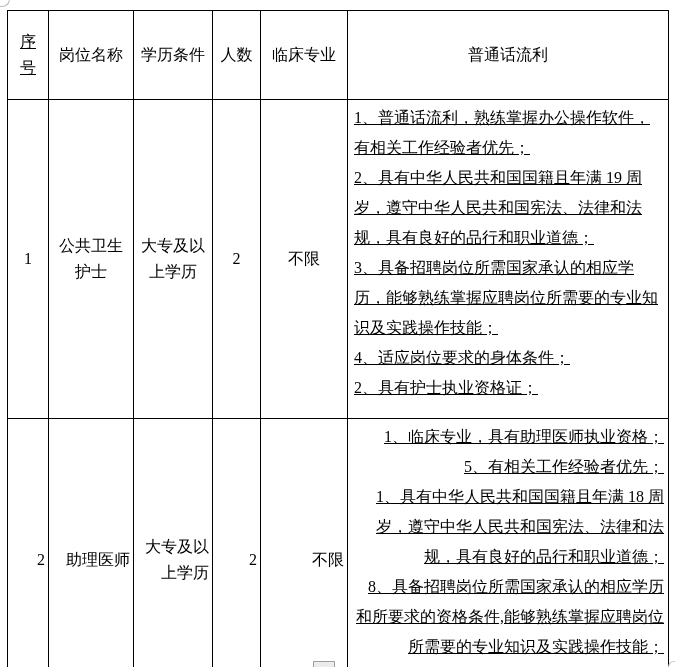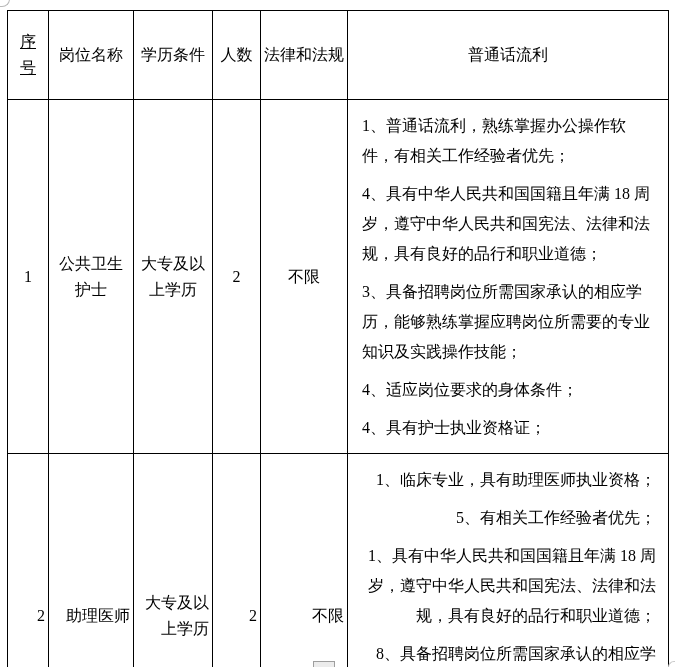--- a/index.html
+++ b/index.html
@@ -49,22 +49,23 @@
     line-height: 26px;
     padding: 0 3px;
   }
   td.c-req {
     text-align: left;
     vertical-align: top;
     padding: 3px 4px 2px 6px;
     line-height: 30px;
   }
   td.c-req p {
-    margin: 8px;
+    margin: 0;
     padding: 0;
+    text-decoration: underline;
   }
   tr.row-1 > td { height: 313px; }
   tr.row-2 > td { height: 276px; text-align: right; }
 
   
   .corner-artifact-tl {
     position: absolute;
     left: -5px;
     top: -3px;
     width: 14px;
@@ -108,37 +109,37 @@
     <col style="width:48px">
     <col style="width:87px">
     <col style="width:321px">
   </colgroup>
   <thead>
     <tr>
       <th class="th-seq">序号</th>
       <th>岗位名称</th>
       <th>学历条件</th>
       <th>人数</th>
-      <th>法律和法规</th>
+      <th>临床专业</th>
       <th>普通话流利</th>
     </tr>
   </thead>
   <tbody>
     <tr class="row-1">
       <td class="c-center">1</td>
       <td class="c-center">公共卫生护士</td>
       <td class="c-center">大专及以上学历</td>
       <td class="c-center">2</td>
       <td class="c-center">不限</td>
       <td class="c-req">
         <p>1、普通话流利，熟练掌握办公操作软件，有相关工作经验者优先；</p>
-        <p>4、具有中华人民共和国国籍且年满 18 周岁，遵守中华人民共和国宪法、法律和法规，具有良好的品行和职业道德；</p>
+        <p>2、具有中华人民共和国国籍且年满 19 周岁，遵守中华人民共和国宪法、法律和法规，具有良好的品行和职业道德；</p>
         <p>3、具备招聘岗位所需国家承认的相应学历，能够熟练掌握应聘岗位所需要的专业知识及实践操作技能；</p>
         <p>4、适应岗位要求的身体条件；</p>
-        <p>4、具有护士执业资格证；</p>
+        <p>2、具有护士执业资格证；</p>
       </td>
     </tr>
     <tr class="row-2">
       <td class="c-center">2</td>
       <td class="c-center">助理医师</td>
       <td class="c-center">大专及以上学历</td>
       <td class="c-center">2</td>
       <td class="c-center">不限</td>
       <td class="c-req">
         <p>1、临床专业，具有助理医师执业资格；</p>

